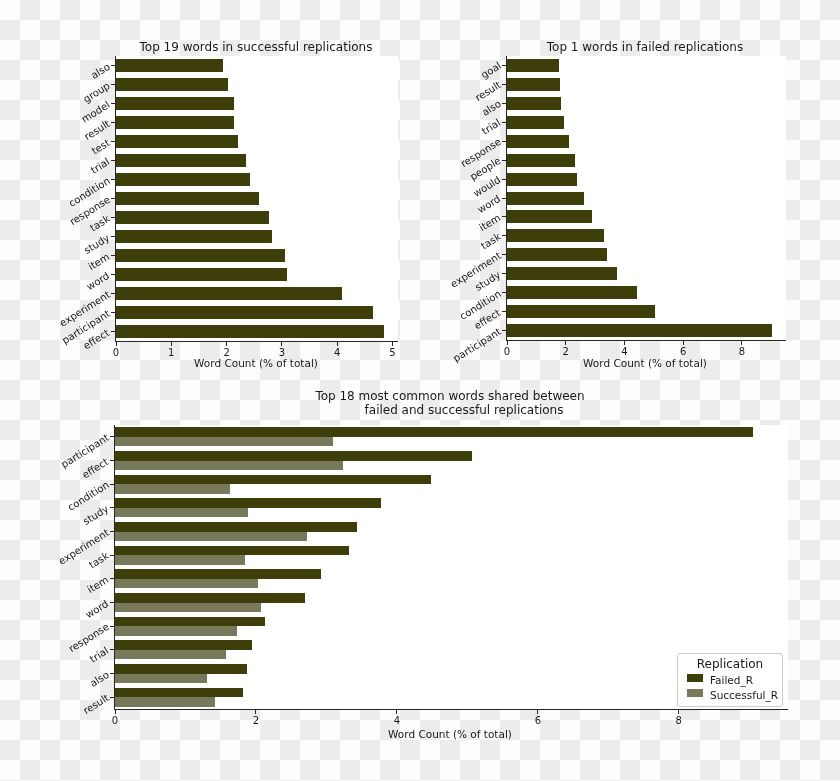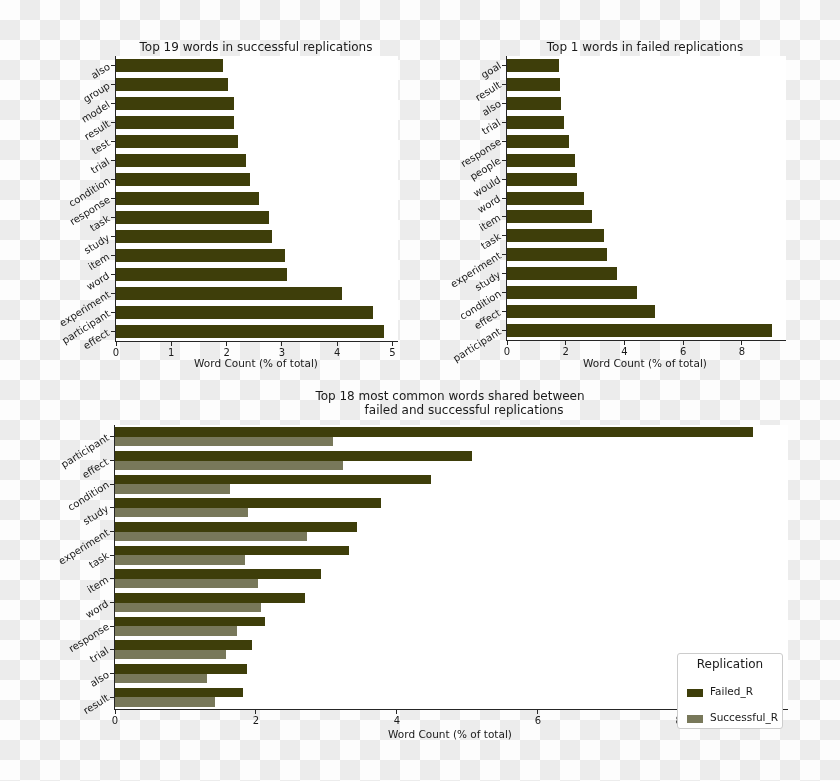--- a/index.html
+++ b/index.html
@@ -37,21 +37,21 @@
     position: absolute; right: calc(100% + 7px); height: 12px; line-height: 12px;
     font-size: 10px; color: #1a1a1a; white-space: nowrap;
     transform: rotate(-32deg); transform-origin: 100% 50%;
   }
   .legend {
     position: absolute; left: 677px; top: 653px; width: 106px;
     background: #ffffff; border: 1px solid #cccccc; border-radius: 3px;
     padding: 3px 0 5px 0; box-sizing: border-box;
   }
   .legend-title { font-size: 12px; text-align: center; margin-bottom: 3px; }
-  .legend-row { display: flex; align-items: flex-end; padding-left: 9px; margin-top: 14px; }
+  .legend-row { display: flex; align-items: flex-start; padding-left: 9px; margin-top: 3px; }
   .legend-swatch { width: 16px; height: 8px; display: inline-block; }
   .legend-label { font-size: 10.5px; margin-left: 7px; }
 </style>
 </head>
 <body>
 
 <div class="chart-title" style="left:256px; top:40px;">Top 19 words in successful replications</div>
 <div class="axes" id="axes0" style="left:115px; top:56px; width:282px; height:285px;">
     <div class="x-tick" style="left: -0.5px; top: 286px;"></div>
     <div class="x-ticklabel" style="left: 0px; top: 291px;">0</div>

